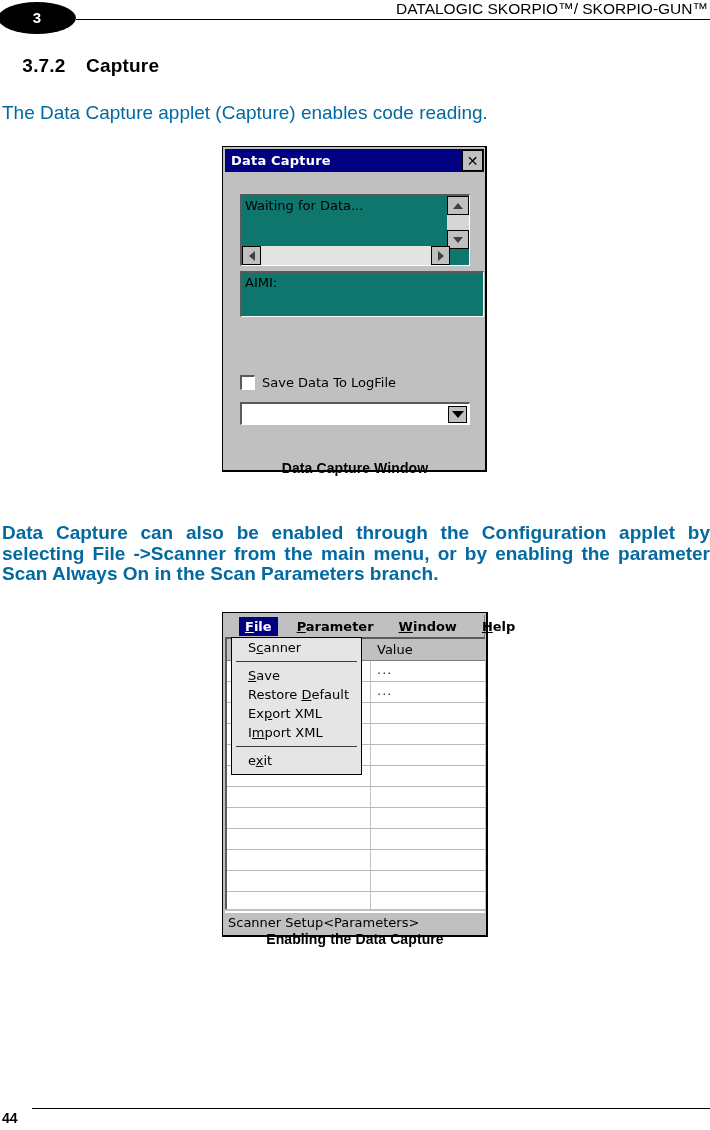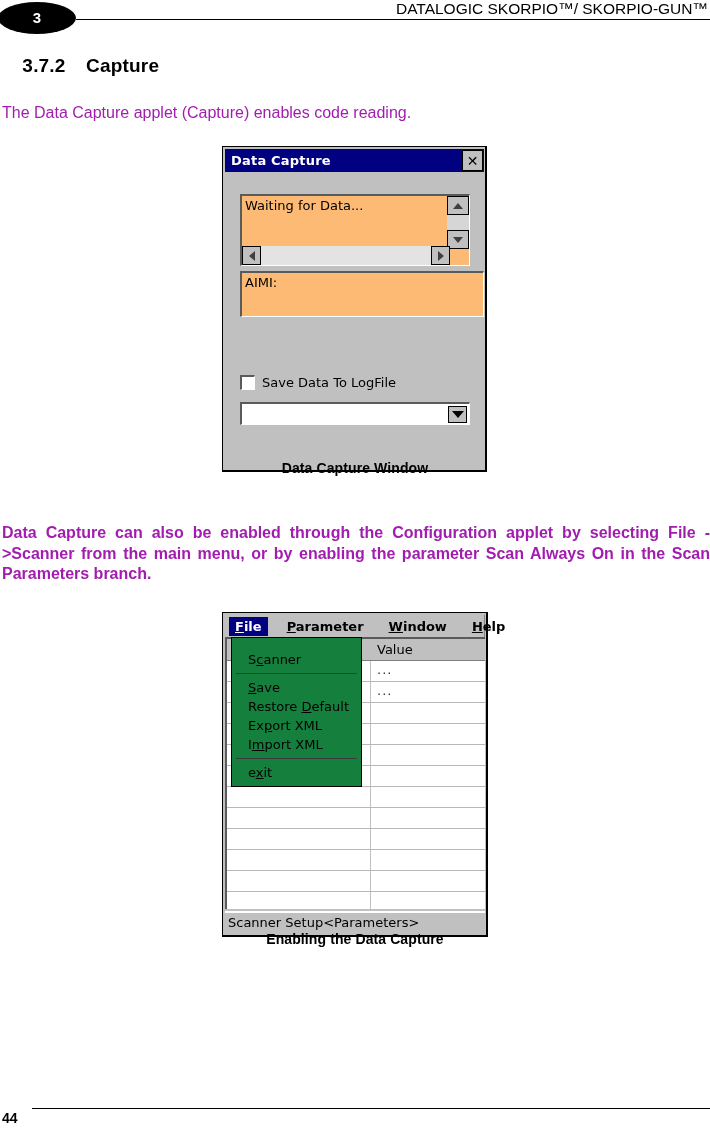--- a/index.html
+++ b/index.html
@@ -60,23 +60,23 @@
     left: 2px; top: 55px;
     font-size: 19px;
     font-weight: bold;
     letter-spacing: 0.2px;
     text-align: center;
   }
   .section-head .num { display: inline-block; width: 84px; }
 
   .para {
     position: absolute;
-    font-size: 16px;
+    font-size: 19px;
     line-height: 20.5px;
-    color: #a21caf;
+    color: #0369a1;
   }
   .para-1 { left: 2px; top: 103px; width: 700px; }
   .para-2 { left: 2px; top: 523px; width: 708px; text-align: justify; font-weight: bold; }
 
   .figure-caption {
     position: absolute;
     width: 710px;
     text-align: center;
     font-size: 14px;
     font-weight: bold;
@@ -147,21 +147,21 @@
     color: #000;
     line-height: 1;
   }
 
   .sunken {
     border-top: 2px solid #5a5a5a;
     border-left: 2px solid #5a5a5a;
     border-right: 1px solid #ffffff;
     border-bottom: 1px solid #ffffff;
     box-sizing: border-box;
-    background: #fdba74;
+    background: #0f766e;
   }
 
   .dc-output {
     position: absolute;
     left: 17px; top: 47px;
     width: 230px; height: 72px;
   }
   .dc-output-text {
     position: absolute;
     left: 3px; top: 2px;
@@ -334,24 +334,24 @@
     left: 150px; top: 1px;
     font-size: 13px;
     letter-spacing: 1px;
     color: #333;
   }
 
   .ss-menu-popup {
     position: absolute;
     left: 8px; top: 24px;
     width: 131px;
-    background: #15803d;
+    background: #e5e5e5;
     border: 1px solid #000;
     box-sizing: border-box;
-    padding: 12px 0 4px 0;
+    padding: 0 0 4px 0;
     z-index: 5;
   }
   .ss-popup-item {
     font-size: 13px;
     padding: 2px 0 2px 16px;
     white-space: nowrap;
     color: #000;
   }
   .ss-popup-item u { text-decoration: underline; }
   .ss-popup-sep {
@@ -440,21 +440,21 @@
 
 </div>
 
 <div class="figure-caption cap-1">Data Capture Window</div>
 
 <div class="para para-2">Data Capture can also be enabled through the Configuration applet by selecting File -&gt;Scanner from the main menu, or by enabling the parameter Scan Always On in the Scan Parameters branch.</div>
 
 <div class="ce-win" id="scanner-setup-window">
 
   <div class="ss-menubar">
-    <div class="ss-menu-item active" style="margin-left:4px;"><u>F</u>ile</div>
+    <div class="ss-menu-item active" style="margin-left:14px;"><u>F</u>ile</div>
     <div class="ss-menu-item" style="margin-left:13px;text-align:right;"><u>P</u>arameter</div>
     <div class="ss-menu-item" style="margin-left:13px;"><u>W</u>indow</div>
     <div class="ss-menu-item" style="margin-left:13px;"><u>H</u>elp</div>
   </div>
 
   <div class="ss-table">
     <div class="ss-colsplit"></div>
 
     <div class="ss-header-row">
       <div class="ss-header-cell-name"></div>

